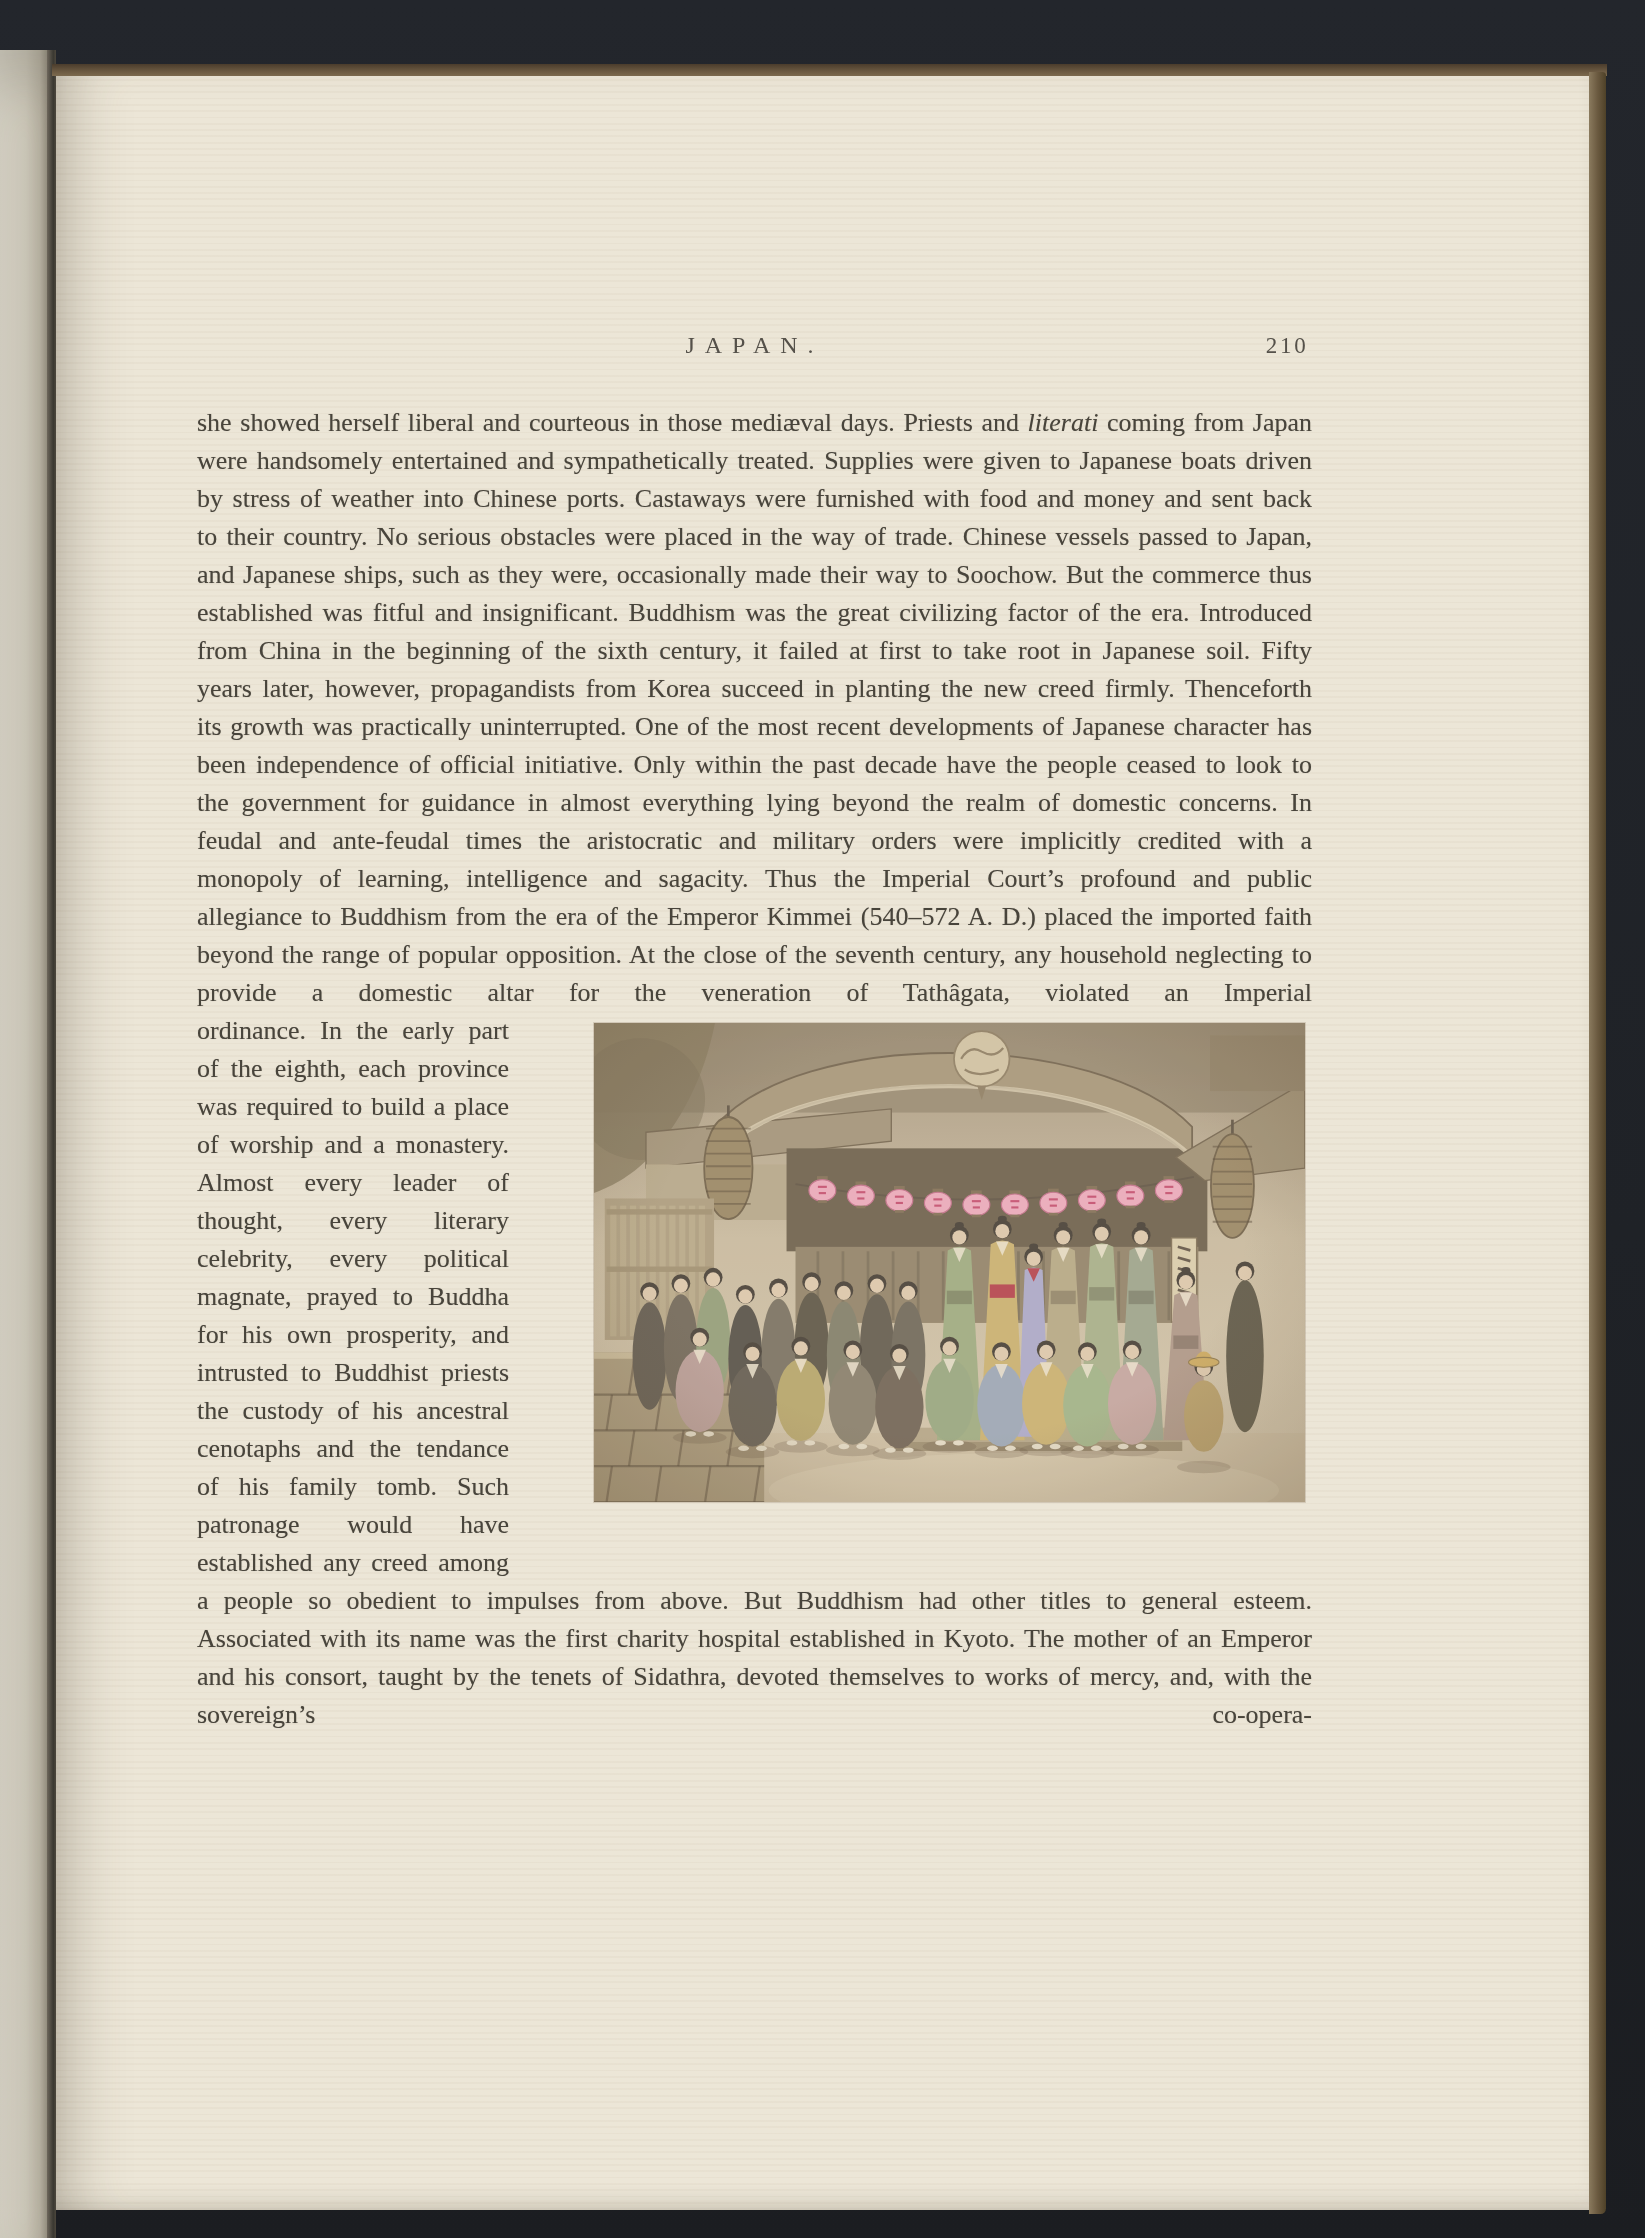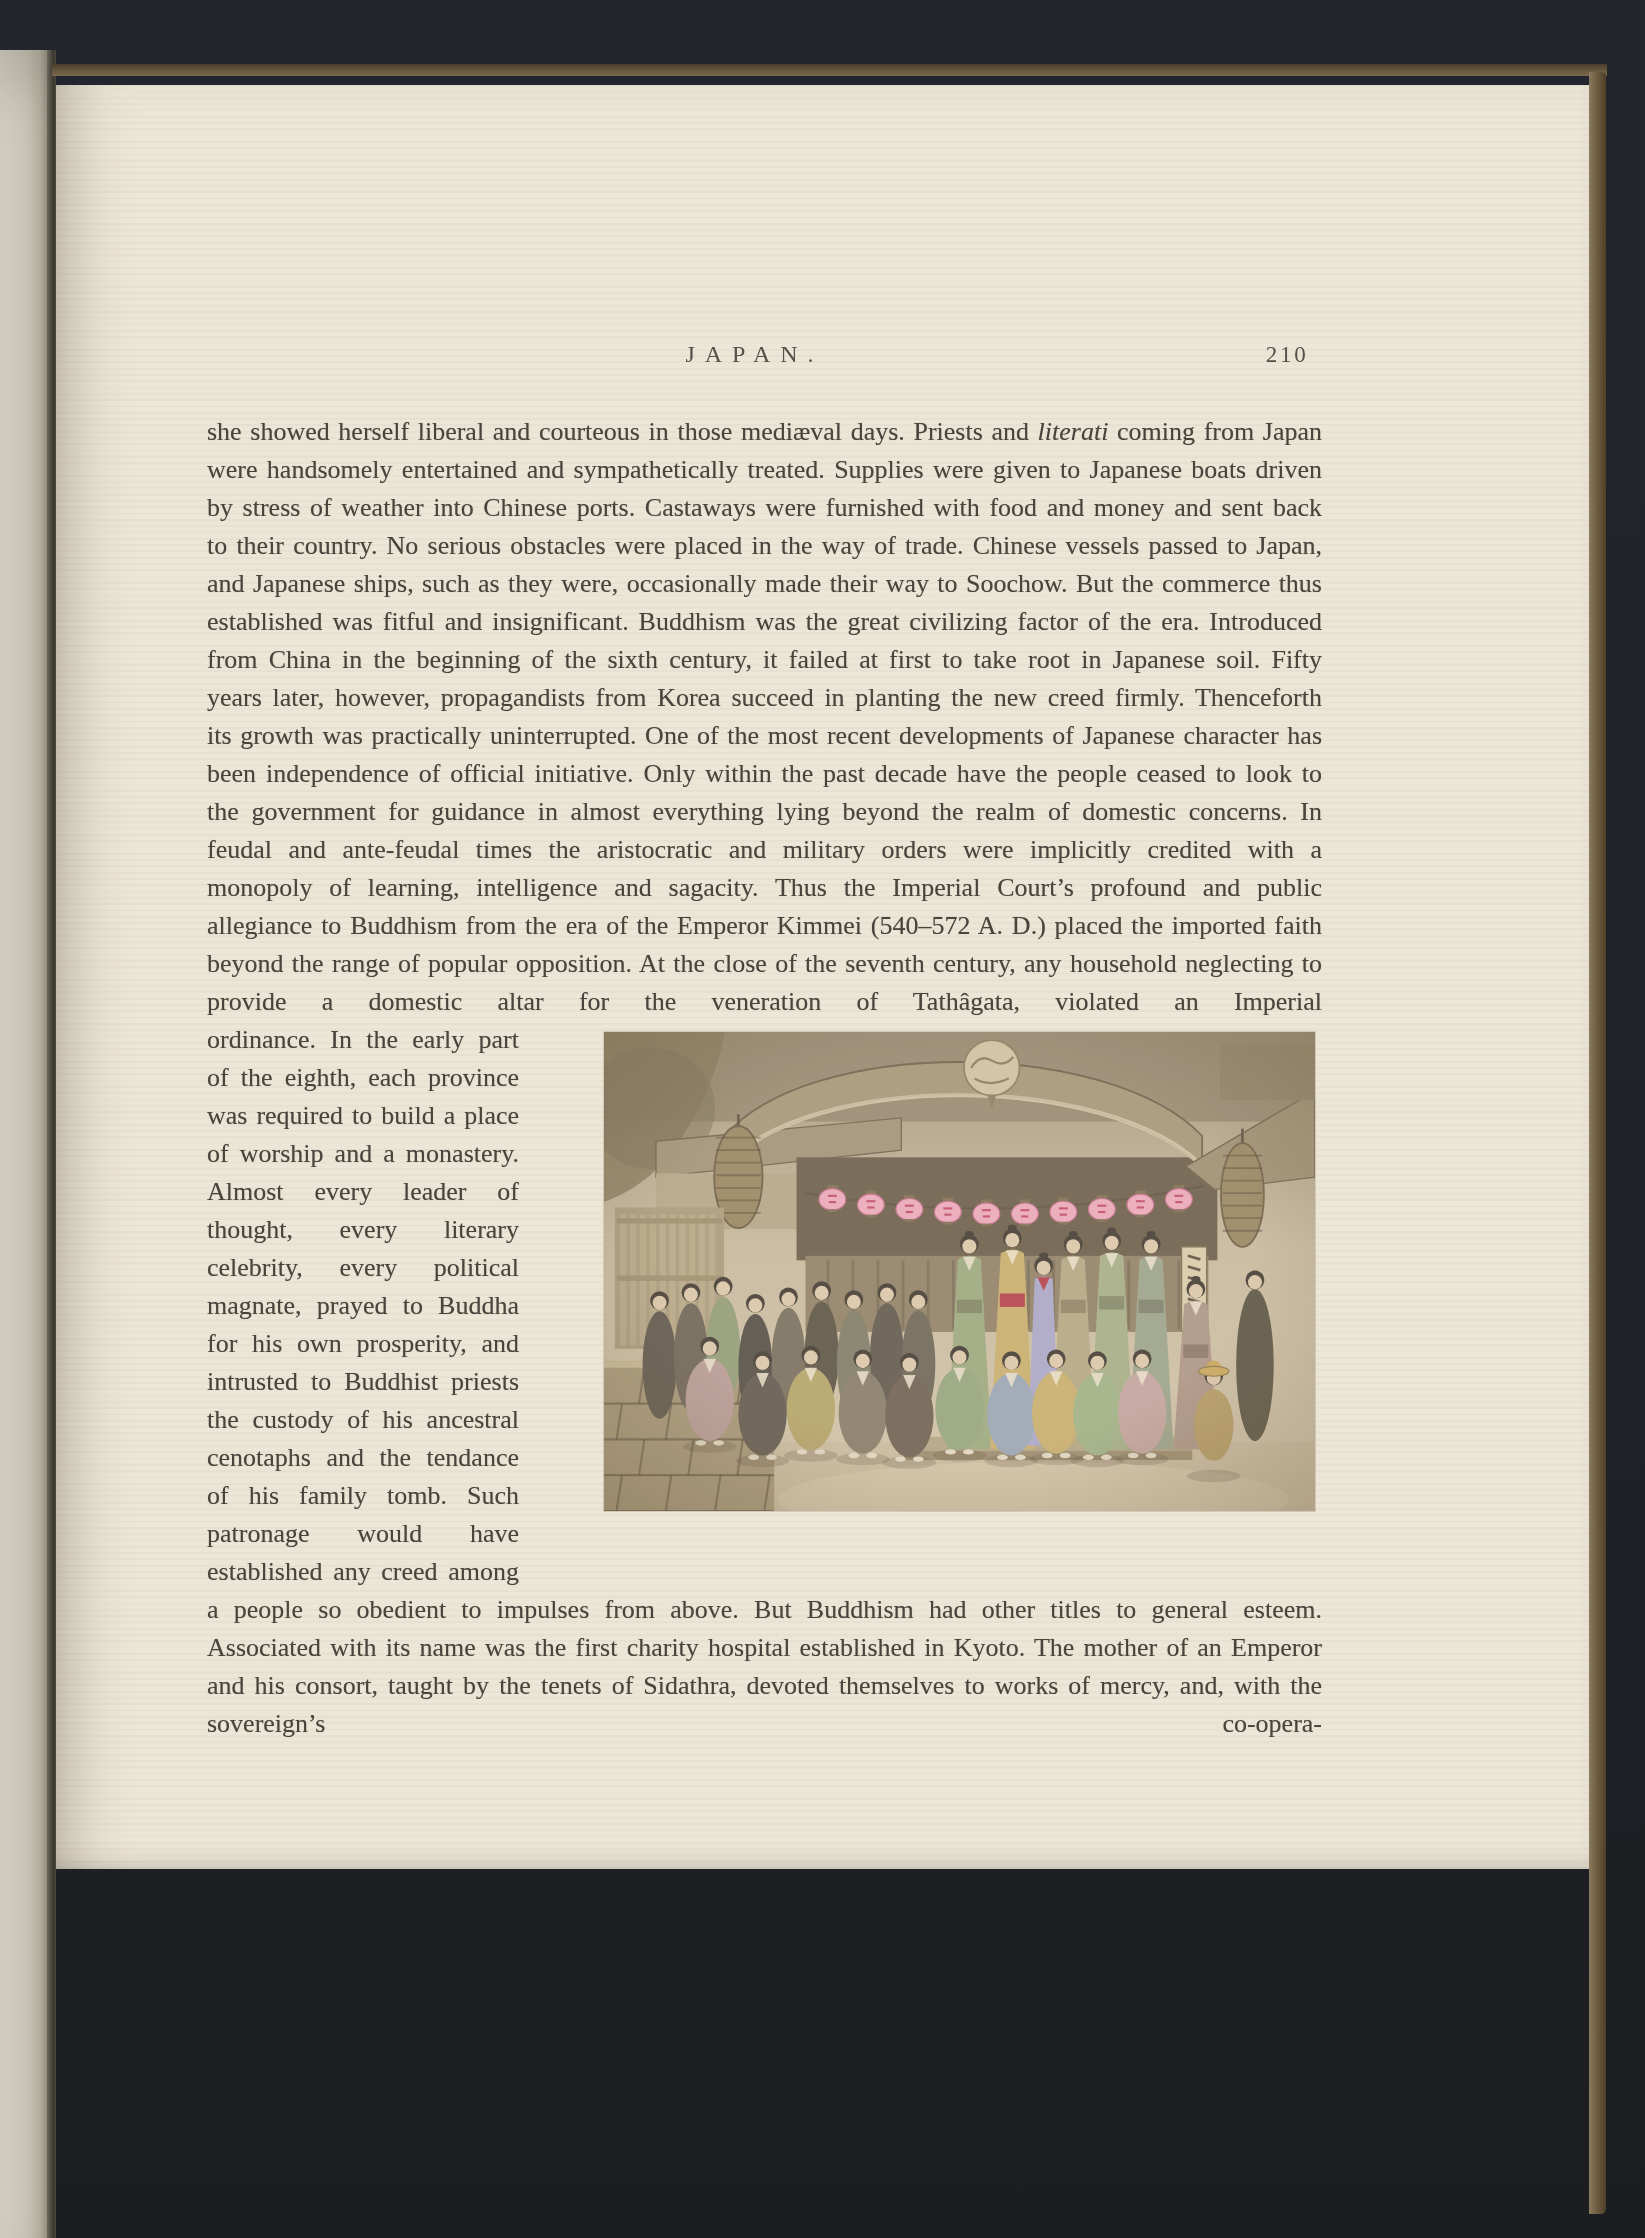--- a/index.html
+++ b/index.html
@@ -1,27 +1,27 @@
 <!DOCTYPE html>
 <html style="font-size:14.3px"><head>
 <meta charset="utf-8">
 <style>
   html,body{margin:0;padding:0;background:#212429;}
   .scene{position:relative;width:1645px;height:2239px;background:linear-gradient(180deg,#23262c 0%,#1f2227 55%,#1b1d21 100%);overflow:hidden;font-family:"Liberation Serif","DejaVu Serif",serif;}
   .edge-stack{position:absolute;left:0;top:50px;width:47px;height:2189px;background:linear-gradient(90deg,#e6e2d5 0%,#d8d3c4 55%,#c4beae 85%,#a39c8d 100%);box-shadow:inset 0 36px 54px rgba(60,55,45,.25);}
   .edge-crease{position:absolute;left:47px;top:50px;width:9px;height:2189px;background:linear-gradient(90deg,#6e675c,#3a3831 70%,#4c473d);}
   .top-band-strip{position:absolute;left:52px;top:64px;width:1555px;height:11.6px;background:linear-gradient(180deg,#4a3c2c,#6b5941 60%,#7c6a4e);}
-  .page{position:absolute;left:56px;top:76px;width:1533px;height:1784px;background:#ece6d7;
+  .page{position:absolute;left:56px;top:76px;width:1533px;height:2134px;background:#ece6d7;
     background-image:repeating-linear-gradient(0deg,rgba(150,125,95,.05) 0 1.8px,rgba(0,0,0,0) 1.8px 6.3px);
-    box-shadow:inset 54px 0 63px -45px rgba(70,60,45,.35), inset 0 -16px 27px -18px rgba(70,60,45,.3);margin-top:9px;}
+    box-shadow:inset 54px 0 63px -45px rgba(70,60,45,.35), inset 0 -16px 27px -18px rgba(70,60,45,.3);}
   .deckle{position:absolute;left:1589px;top:72px;width:17px;height:2142px;background:linear-gradient(90deg,#8a7a5e,#6b5a40 50%,#4e4128);border-radius:0 3.6px 5.4px 0;}
   .running-header{position:absolute;left:141px;top:256px;width:1115px;height:36px;}
   .header-title{position:absolute;left:0;right:0;text-align:center;font-size:24px;letter-spacing:9.9px;color:#55514a;}
   .page-number{position:absolute;right:3.6px;top:0.9px;font-size:23px;letter-spacing:2.7px;color:#55514a;}
-  .content{position:absolute;left:151px;top:328px;width:1115px;color:#48443b;font-size:26px;line-height:38px;text-align:justify;text-align-last:justify;word-spacing:1.8px;text-shadow:0 0 0.9px rgba(74,69,60,.35);}
+  .content{position:absolute;left:141px;top:328px;width:1115px;color:#48443b;font-size:26px;line-height:38px;text-align:justify;text-align-last:justify;word-spacing:1.8px;text-shadow:0 0 0.9px rgba(74,69,60,.35);}
   .content p{margin:0;padding:0;}
   .photo-figure{float:right;width:718px;margin:10.7px 0 0 85px;}
   .photo-frame{width:711px;margin-right:7.2px;height:479px;position:relative;box-shadow:0 0 0 0.9px rgba(120,100,70,.25), inset 0 0 45px rgba(95,75,45,.28);background:#c6b89c;}
   .photo-frame svg{display:block;}
   figcaption{margin-top:43px;font-size:17px;letter-spacing:1.4px;color:#4f4b42;text-align:center;text-align-last:center;word-spacing:2.7px;}
   .photo-figure{padding-bottom:47px;}
 </style>
 </head>
 <body>
 

